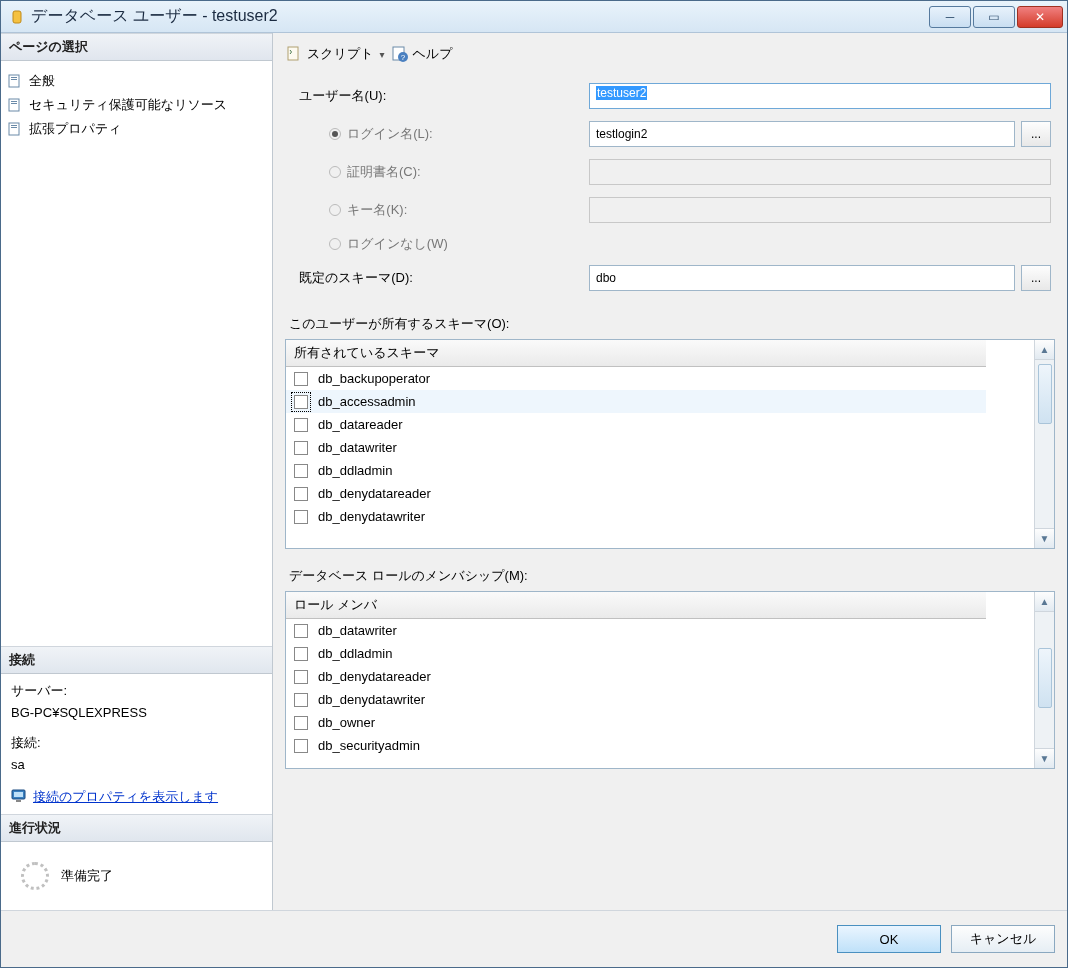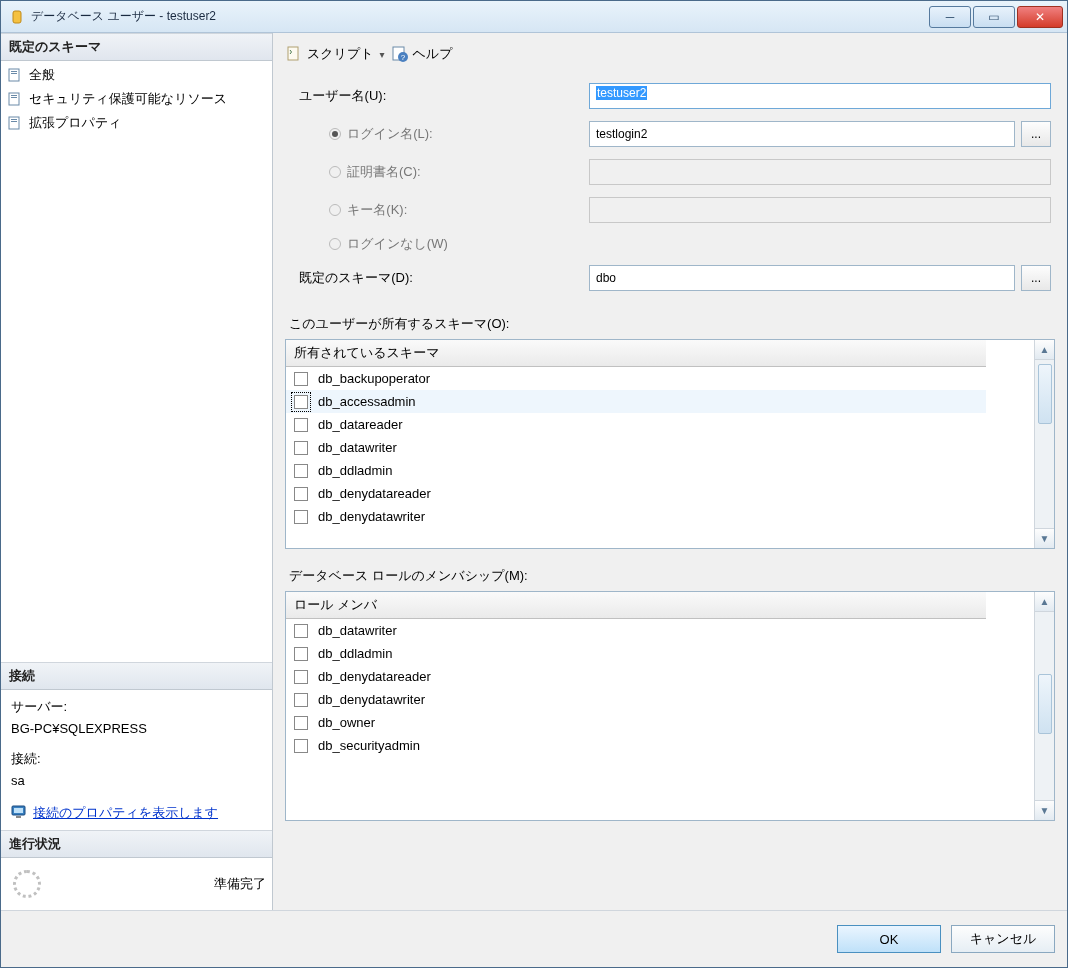--- a/index.html
+++ b/index.html
@@ -1,35 +1,35 @@
 <!DOCTYPE html>
 <html><head>
 <meta charset="utf-8">
 <style>
   * { box-sizing: border-box; }
   html, body { margin: 0; padding: 0; font-family: "MS PGothic", "Meiryo", sans-serif; font-size: 13px; color: #000; background: #fff; }
   .window { width: 1068px; height: 968px; display: flex; flex-direction: column; border: 1px solid #4a6a8a; background: #f0f0f0; }
   .titlebar { height: 32px; background: linear-gradient(#e9f3fb, #d6e6f4); display: flex; align-items: center; padding: 0 4px 0 8px; border-bottom: 1px solid #b0c4d8; }
   .titlebar-icon { width: 16px; height: 16px; margin-right: 6px; display:inline-flex; }
-  .titlebar-text { flex: 1; font-size: 12px; color: #1a2a40; }
+  .titlebar-text { flex: 1; font-size: 16px; color: #1a2a40; }
   .win-controls { display: flex; gap: 2px; }
   .win-btn { width: 42px; height: 22px; border-radius: 3px; border: 1px solid #567a9e; display:flex; align-items:center; justify-content:center; font-size:12px; }
   .win-min, .win-max { background: linear-gradient(#e8f2fb, #c9def1); color:#2c4a6a;}
   .win-close { width:46px; background: linear-gradient(#f08080, #d43c2a); color:#fff; border-color:#a03020;}
   
   .body-area { flex: 1; display: flex; min-height: 0; }
   .left-panel { width: 272px; background: #fff; border-right: 1px solid #c0c8d0; display:flex; flex-direction:column;}
   .section-head { background: linear-gradient(#f0f3f7, #e0e6ee); border-top:1px solid #d0d6dd; border-bottom:1px solid #c0c8d0; padding: 4px 8px; font-weight: bold; color:#222;}
-  .page-list { padding: 2px 0; }
+  .page-list { padding: 8px 0; }
   .page-item { display:flex; align-items:center; padding: 3px 6px; cursor:pointer;}
   .page-icon { width:16px; height:16px; margin-right:6px; display:inline-flex; }
   .connection-block { padding: 6px 10px; line-height:1.7; flex-shrink:0;}
   .conn-link { color:#0033cc; text-decoration:underline; cursor:pointer; display:inline; }
   .spinner { width:28px; height:28px; border:3px dotted #c0c0c0; border-radius:50%; display:inline-block; vertical-align:middle; margin:6px 12px 6px 6px;}
-  .progress-row{display:flex; align-items:center; padding:6px;justify-content:space-between;}
+  .progress-row{display:flex; align-items:center; padding:14px;}
   .left-spacer { flex:1; }
 
   .right-panel { flex: 1; background:#f0f0f0; display:flex; flex-direction:column; padding: 8px 12px 0 12px; min-width:0; }
   .toolbar { display:flex; align-items:center; gap:6px; padding: 4px 0 10px 0;}
   .tool-item { display:flex; align-items:flex-end; gap:4px; cursor:pointer;}
   
   .form-area { padding: 10px 4px; }
   .form-row { display:flex; align-items:center; margin-bottom:12px;}
   .form-label { width: 300px; padding-left:10px; display:flex; align-items:center; gap:6px;}
   .form-label.sub { padding-left: 40px; color:#777;}
@@ -83,21 +83,21 @@
         </div>
       <div class="win-btn win-close">
           <span>✕</span>
         </div>
     </div>
   </div>
 
   <div class="body-area">
 
     <div class="left-panel">
-      <div class="section-head">既定のスキーマ</div>
+      <div class="section-head">ページの選択</div>
       <div class="page-list">
         <div class="page-item">
           <span class="page-icon">
               <svg width="16" height="16">
                 <rect x="2" y="2" width="10" height="12" fill="#fff" stroke="#6a8aa8"></rect>
                 <rect x="4" y="4" width="6" height="1" fill="#6a8aa8"></rect>
                 <rect x="4" y="6" width="6" height="1" fill="#6a8aa8"></rect>
               </svg>
             </span>
           <span>全般</span>
@@ -257,21 +257,21 @@
         <div class="vscroll">
           <div class="vs-btn">▲</div>
           <div class="vs-thumb"></div>
           <div class="vs-btn bottom">▼</div>
         </div>
       </div>
 
       <div style="height:16px"></div>
 
       <div class="section-label">データベース ロールのメンバシップ(M):</div>
-      <div class="grid-box" style="height:230px;">
+      <div class="grid-box" style="height:178px;">
         <div class="grid-inner">
           <div class="grid-header">ロール メンバ</div>
           <div class="grid-rows" id="role-rows">
               <div class="grid-row">
                 <span class="chk"></span>
                 <span>db_datawriter</span>
               </div>
               <div class="grid-row">
                 <span class="chk"></span>
                 <span>db_ddladmin</span>

